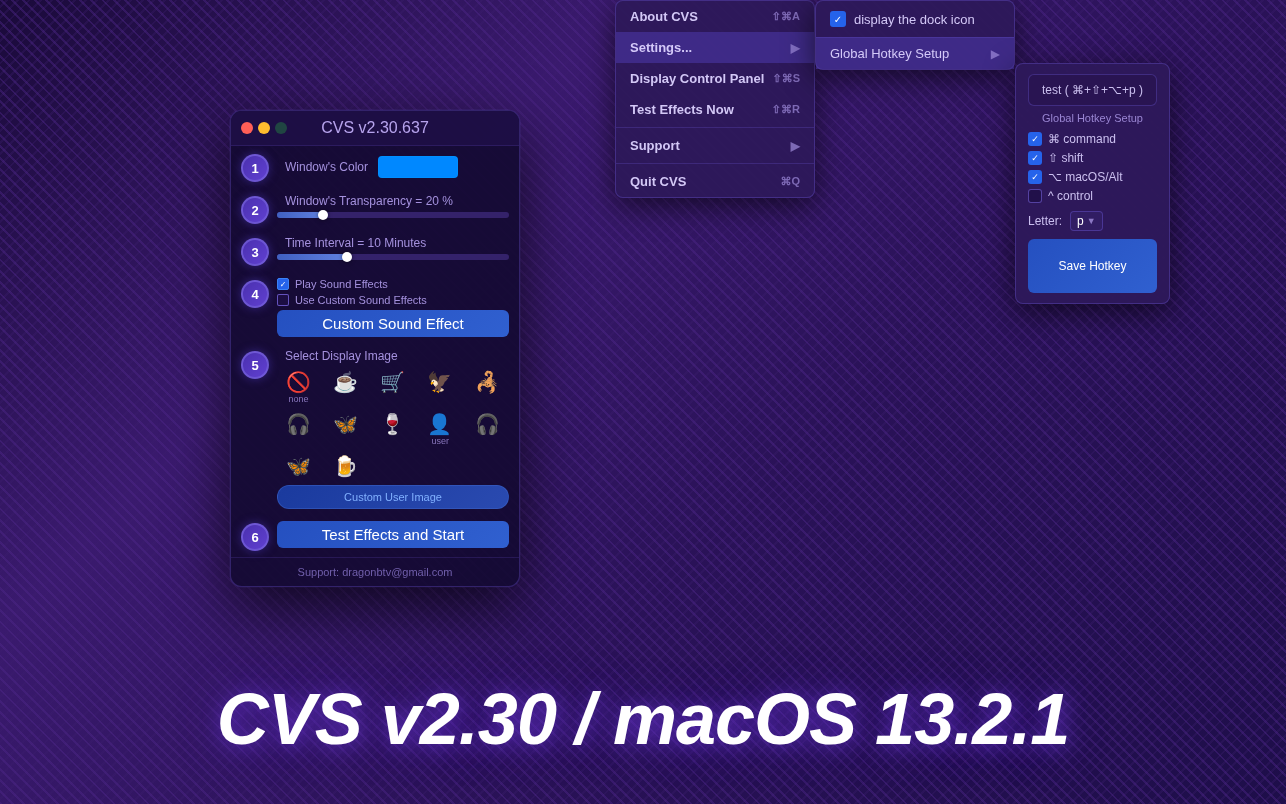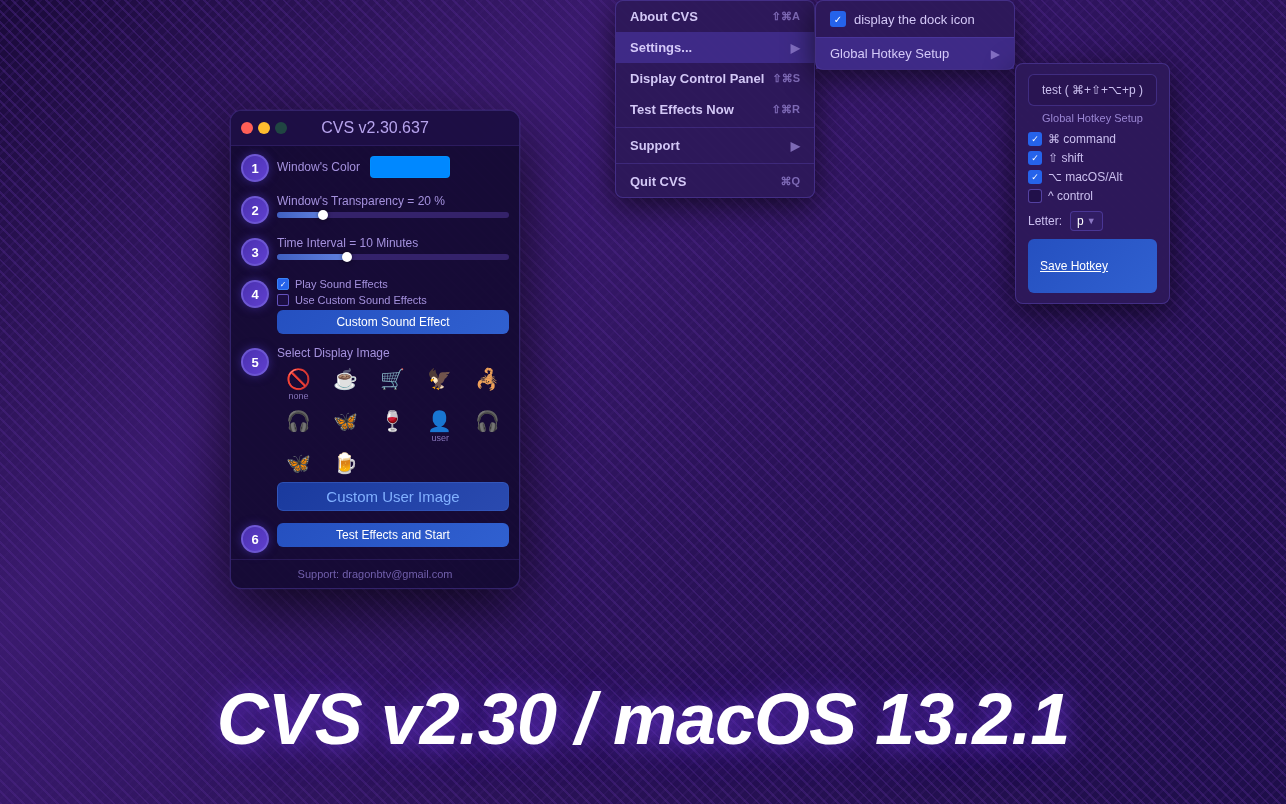--- a/index.html
+++ b/index.html
@@ -127,20 +127,21 @@
       flex: 1;
       display: flex;
       flex-direction: column;
       gap: 4px;
     }
 
     .step-label {
       font-size: 12px;
       color: rgba(180,160,240,0.9);
       font-weight: 500;
+      margin-left: 8px;
     }
 
     
     .color-swatch {
       width: 80px;
       height: 22px;
       background: #0088ff;
       border-radius: 4px;
       border: 1px solid rgba(0,150,255,0.5);
     }
@@ -199,34 +200,34 @@
       color: white;
     }
 
     
     .btn-blue {
       background: linear-gradient(135deg, #2550c0, #3060d0);
       color: white;
       border: none;
       border-radius: 6px;
       padding: 5px 10px;
-      font-size: 12px;
+      font-size: 15px;
       cursor: pointer;
       width: 100%;
       text-align: center;
       font-weight: 500;
     }
 
     .btn-blue-outline {
       background: linear-gradient(135deg, #1a3a9e, #2a4ab0);
       color: #80b0ff;
       border: 1px solid rgba(60,100,200,0.5);
-      border-radius: 6px;
+      border-radius: 12px;
       padding: 5px 10px;
-      font-size: 15px;
+      font-size: 11px;
       cursor: pointer;
       width: 100%;
       text-align: center;
       font-weight: 500;
     }
 
     
     .image-grid {
       display: grid;
       grid-template-columns: repeat(5, 1fr);
@@ -414,23 +415,22 @@
 
     .save-hotkey-btn {
       background: linear-gradient(135deg, #2550c0, #3060d0);
       color: white;
       border: none;
       border-radius: 6px;
       padding: 20px 12px;
       font-size: 12px;
       cursor: pointer;
       width: 100%;
-      text-align: left;
+      text-align: center;
       font-weight: 500;
-      text-decoration: underline;
     }
 
     .hotkey-test-item {
       background: rgba(40,20,80,0.8);
       border: 1px solid rgba(100,80,200,0.4);
       border-radius: 6px;
       padding: 8px 12px;
       font-size: 12px;
       color: rgba(220,210,255,0.9);
       text-align: center;

